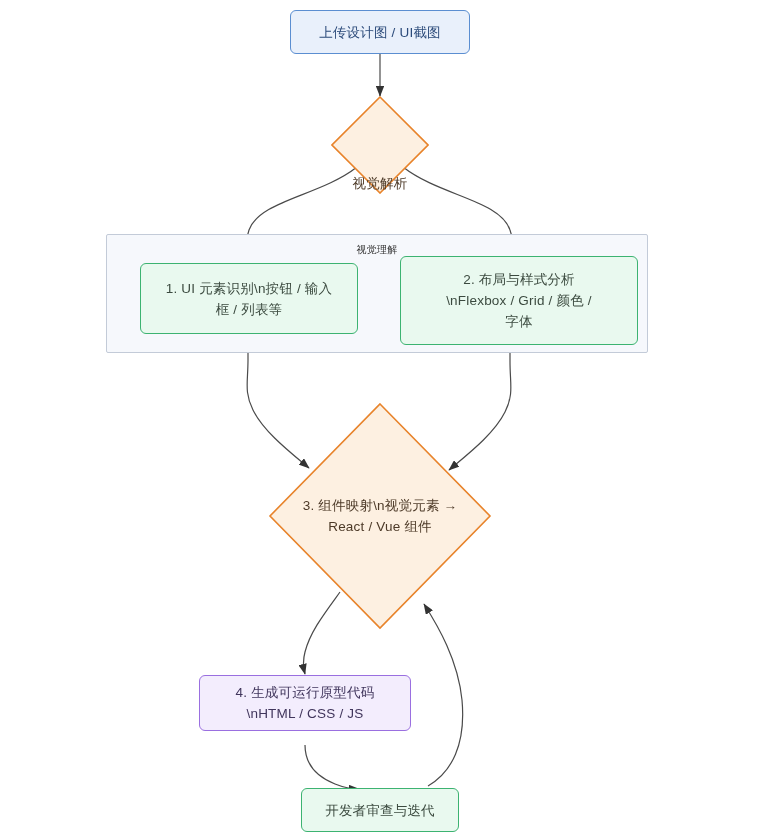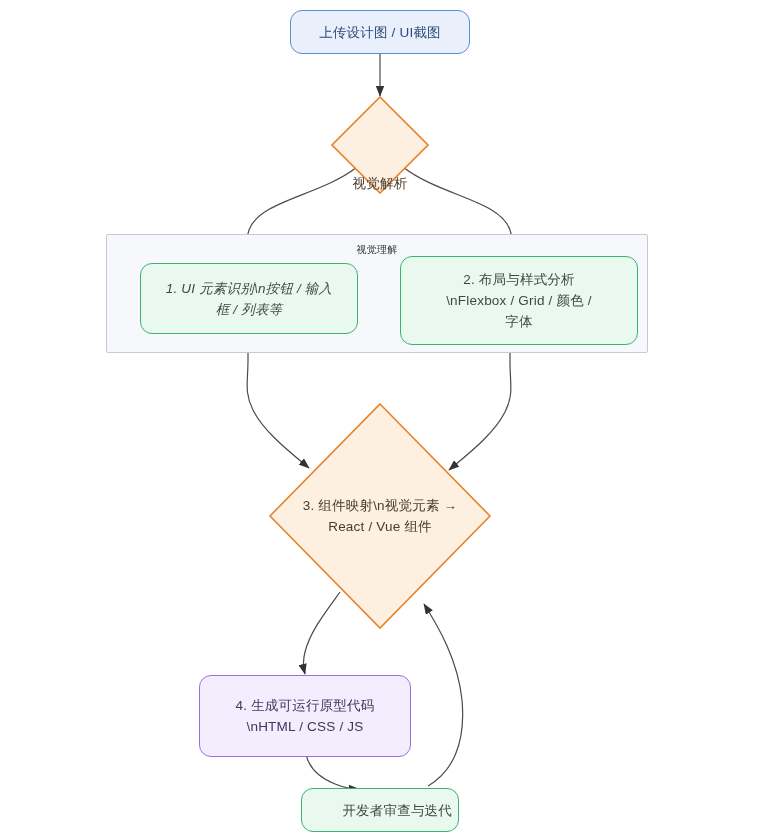--- a/index.html
+++ b/index.html
@@ -38,21 +38,21 @@
     line-height: 21px;
     color: #333333;
     letter-spacing: 0.2px;
     white-space: pre-line;
     padding: 0 6px;
   }
   
   .rect {
     border-width: 1.4px;
     border-style: solid;
-    border-radius: 12px;
+    border-radius: 6px;
   }
   .rect-blue {
     background: #e9f0fb;
     border-color: #5b8ed1;
   }
   .rect-blue .node-label { color: #2b4a7a; }
   .rect-green {
     background: #e9f9ef;
     border-color: #3cb371;
   }
@@ -134,41 +134,41 @@
     <span class="node-label">上传设计图 / UI截图</span>
   </div>
 
   <div class="node diamond" style="left:331px; top:96px; width:98px; height:98px;align-items:flex-end;">
     <svg class="dia-shape" viewBox="0 0 98 98" preserveAspectRatio="none">
       <polygon points="49,1 97,49 49,97 1,49" fill="#fdf0e1" stroke="#e8832a" stroke-width="1.6"></polygon>
     </svg>
     <span class="node-label">视觉解析</span>
   </div>
 
-  <div class="node rect rect-green" style="left:140px; top:263px; width:218px; height:71px;font-style:italic;">
+  <div class="node rect rect-green" style="left:140px; top:263px; width:218px; height:71px;">
     <span class="node-label">1. UI 元素识别\n按钮 / 输入
 框 / 列表等</span>
   </div>
 
   <div class="node rect rect-green" style="left:400px; top:256px; width:238px; height:89px;">
     <span class="node-label">2. 布局与样式分析
 \nFlexbox / Grid / 颜色 /
 字体</span>
   </div>
 
   <div class="node diamond" style="left:268px; top:402px; width:224px; height:228px;">
     <svg class="dia-shape" viewBox="0 0 224 228" preserveAspectRatio="none">
       <polygon points="112,2 222,114 112,226 2,114" fill="#fdf0e1" stroke="#e8832a" stroke-width="1.6"></polygon>
     </svg>
     <span class="node-label">3. 组件映射\n视觉元素 →
 React / Vue 组件</span>
   </div>
 
-  <div class="node rect rect-purple" style="left:199px; top:675px; width:212px; height:82px;">
+  <div class="node rect rect-purple" style="left:199px; top:675px; width:212px; height:56px;">
     <span class="node-label">4. 生成可运行原型代码
 \nHTML / CSS / JS</span>
   </div>
 
-  <div class="node rect rect-green" style="left:301px; top:788px; width:158px; height:44px;justify-content:flex-end;">
+  <div class="node rect rect-green" style="left:301px; top:788px; width:158px; height:44px;">
     <span class="node-label">开发者审查与迭代</span>
   </div>
 
 </div>
 
 </body></html>

